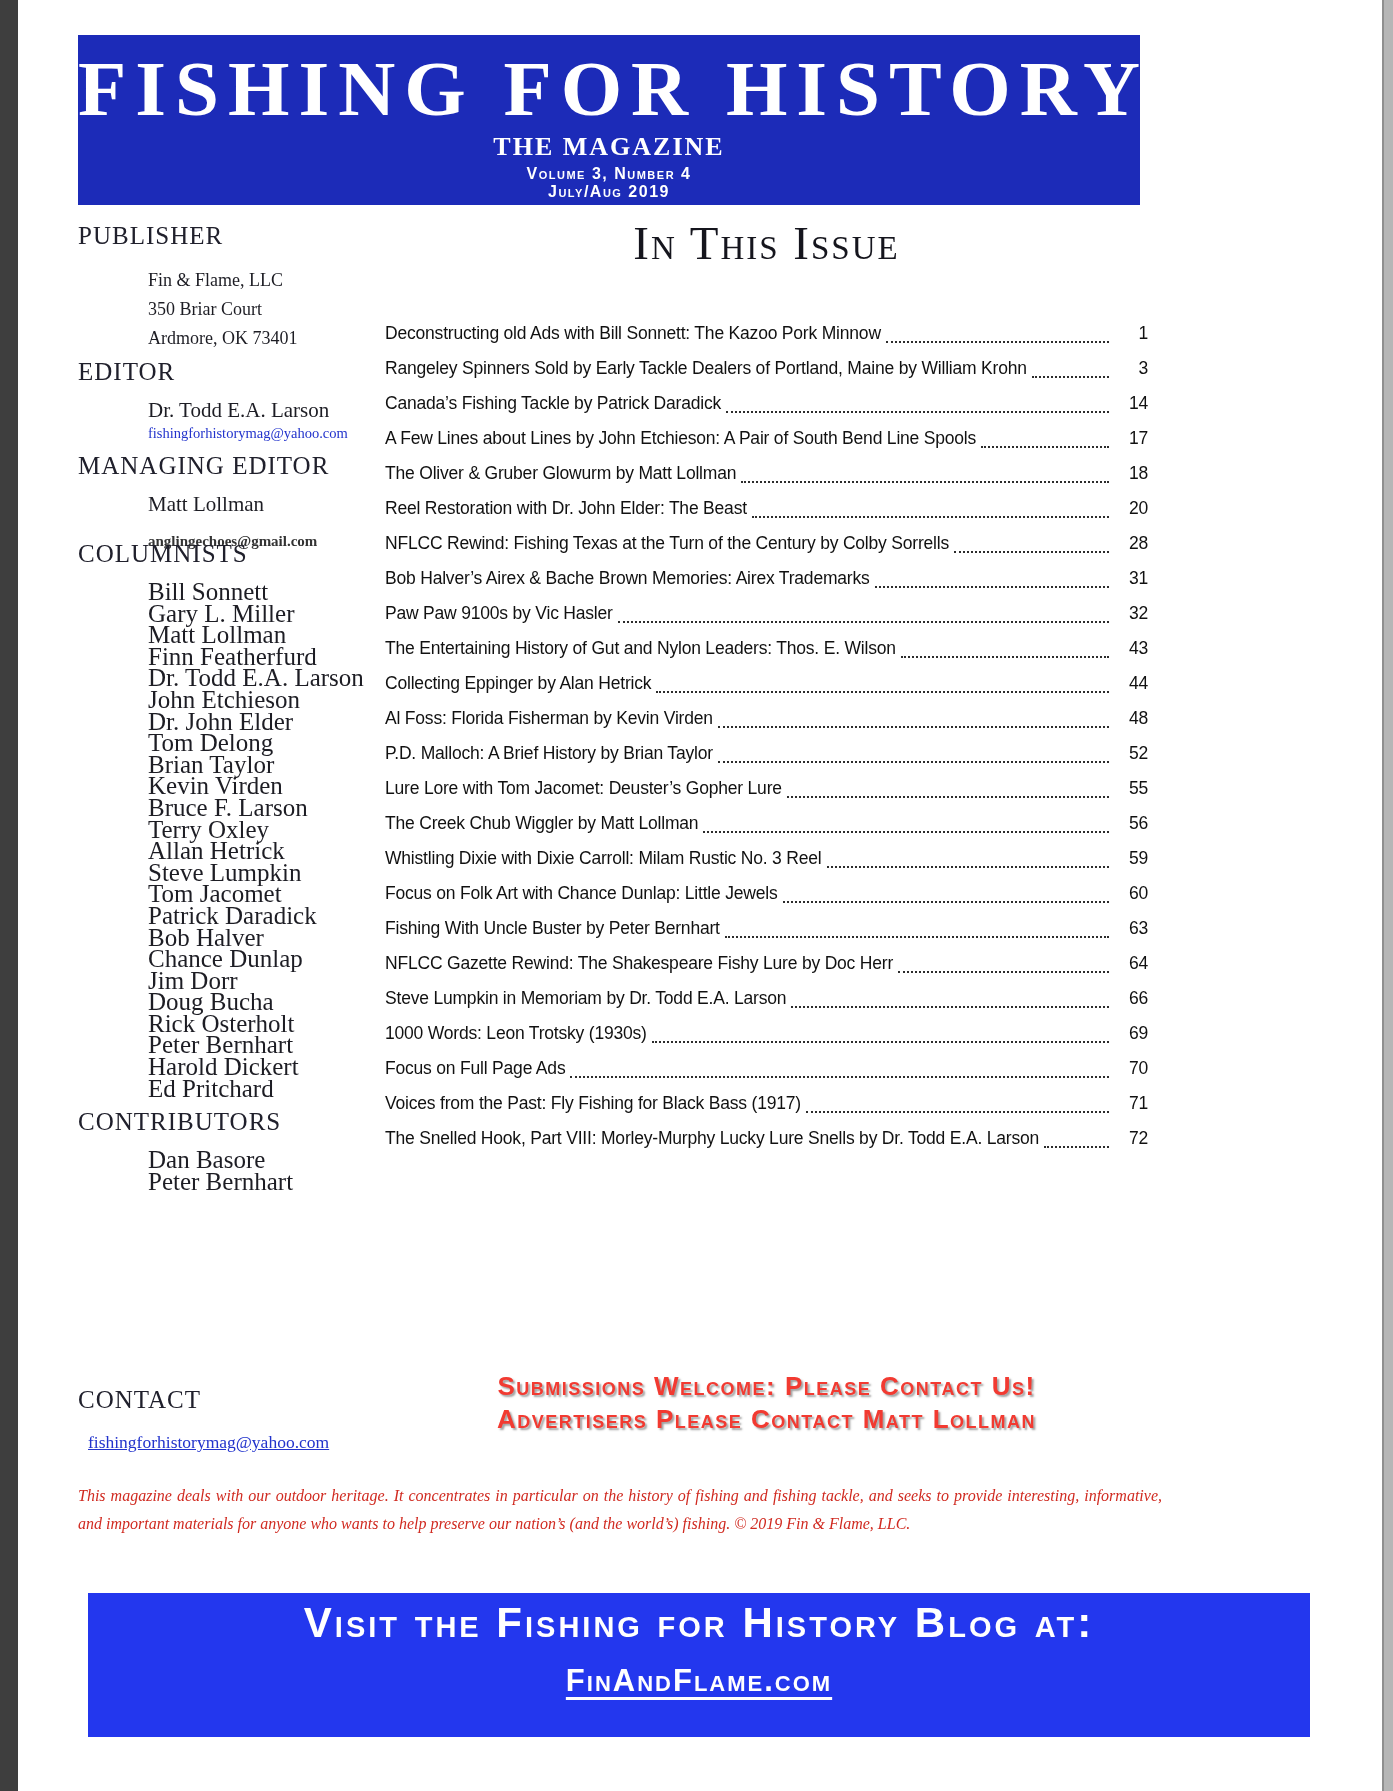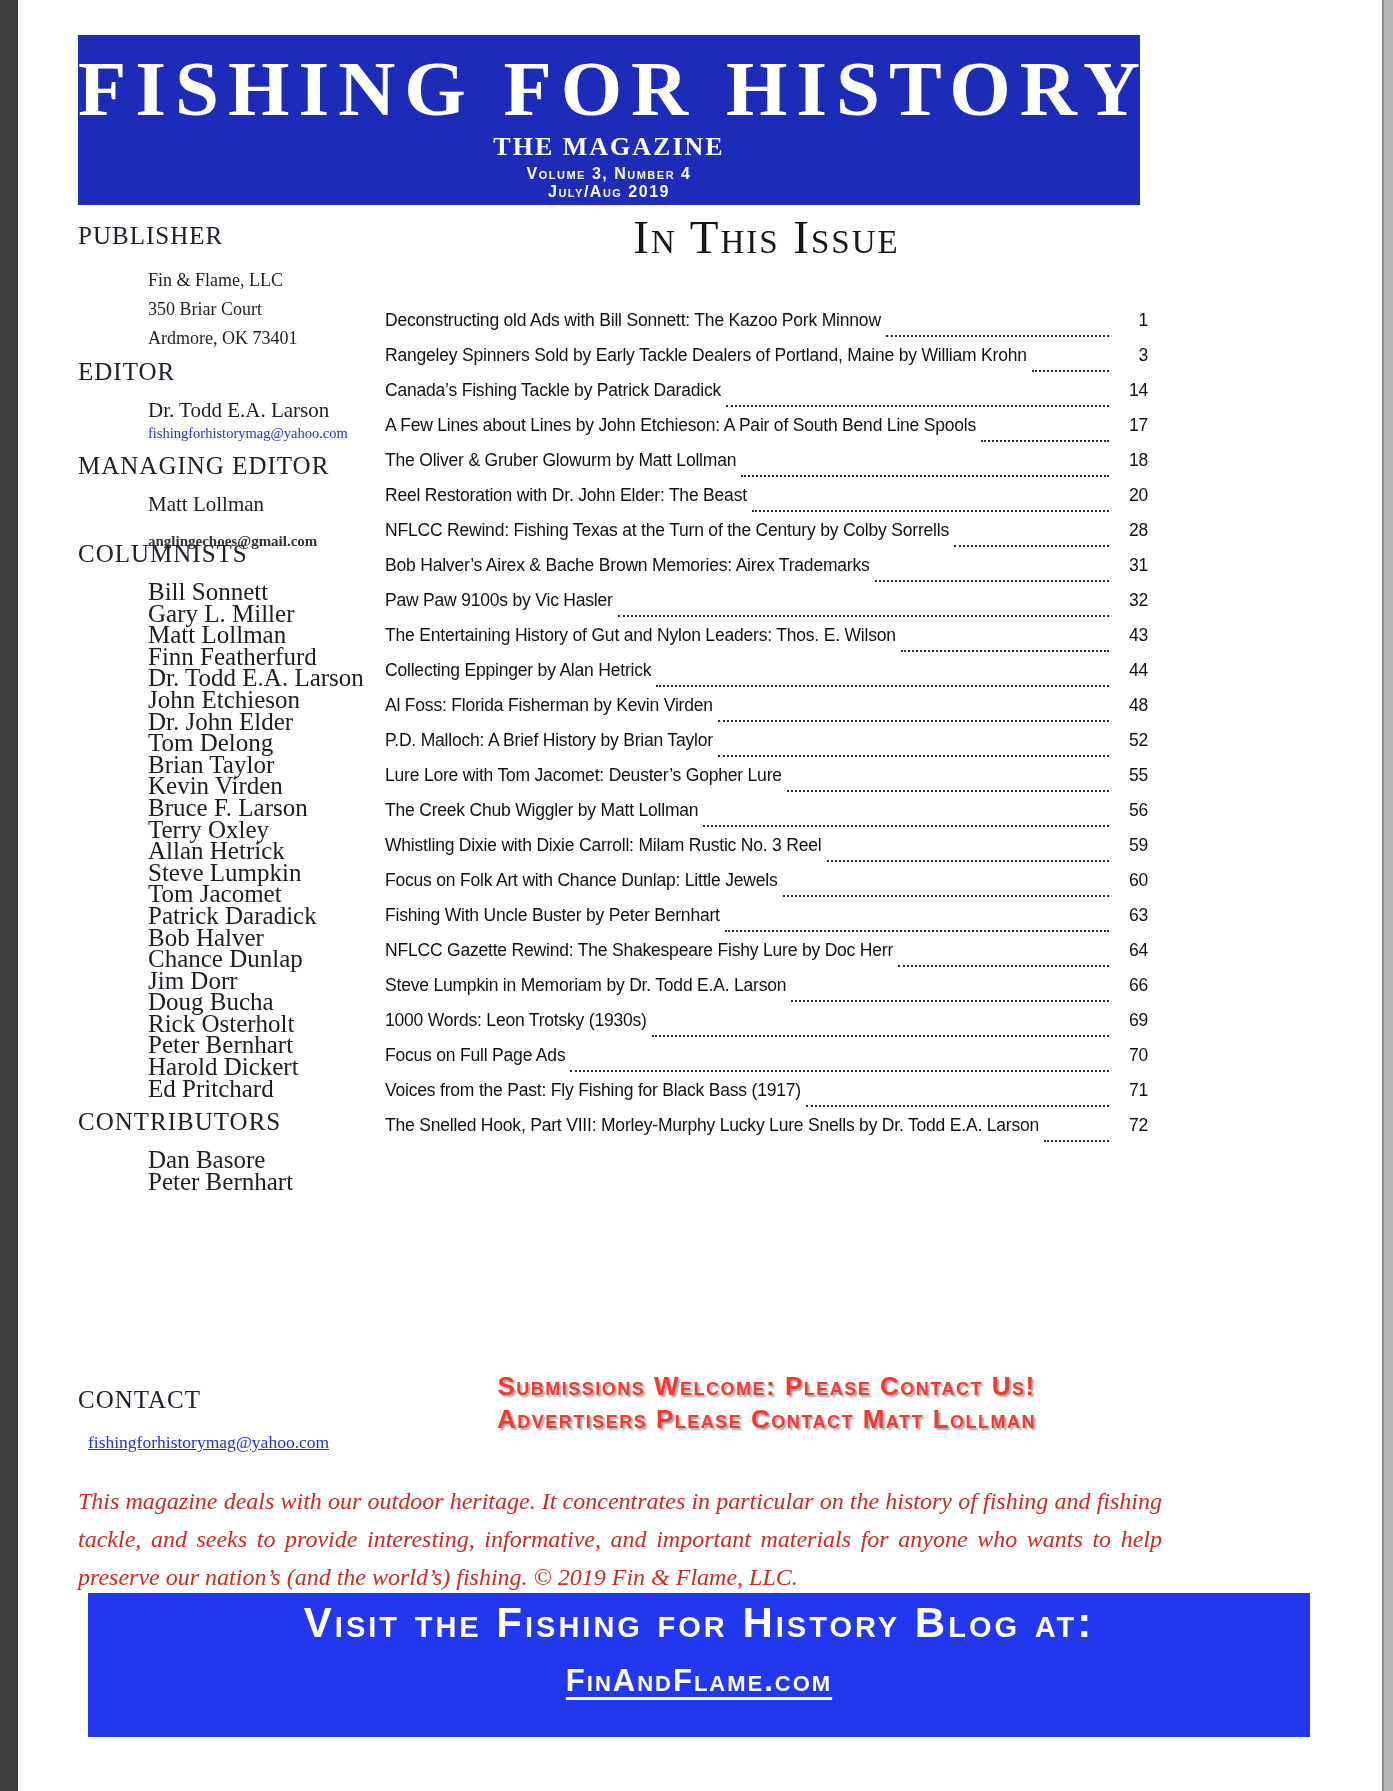--- a/index.html
+++ b/index.html
@@ -37,38 +37,38 @@
   .indent{margin-left:70px;}
   .pub-lines{margin-top:16px;font-size:18px;line-height:29px;}
   .person-name{margin-top:12px;font-size:21px;}
   .email-blue{font-size:14.5px;color:var(--link-blue);text-decoration:none;display:inline-block;margin-top:2px;}
   .email-dark{font-size:15px;color:#333;margin-top:16px;font-weight:bold;font-family:"Liberation Serif",serif;}
   .name-list{margin-top:13px;font-size:25px;line-height:21.6px;list-style:none;}
   .contact-email{margin-left:10px;margin-top:18px;font-size:17.5px;color:var(--link-blue);
              text-decoration:underline;display:inline-block;}
 
   
-  .toc{position:absolute;left:385px;top:210px;width:763px;}
+  .toc{position:absolute;left:385px;top:216px;width:763px;}
   .toc-head{text-align:center;font-variant:small-caps;font-size:47px;letter-spacing:2px;
             font-weight:normal;color:#15151d;}
   .toc-list{margin-top:46px;}
-  .toc-row{display:flex;align-items:flex-start;height:35px;
+  .toc-row{display:flex;align-items:center;height:35px;
            font-family:"Liberation Sans",sans-serif;font-size:17.5px;letter-spacing:-0.2px;color:#111;}
   .toc-title{white-space:nowrap;}
   .dots{flex:1;min-width:12px;border-bottom:2.4px dotted #2c2c2c;margin:0 5px;align-self:flex-end;
         position:relative;bottom:8px;}
   .toc-page{width:34px;text-align:right;}
 
   
   .submissions{position:absolute;left:385px;top:1370px;width:763px;text-align:center;
            font-family:"Liberation Sans",sans-serif;font-weight:bold;font-variant:small-caps;
            font-size:26px;line-height:33px;letter-spacing:1.5px;color:var(--alert-red);
            text-shadow:2px 2px 2px rgba(110,110,110,0.65);}
   .description{position:absolute;left:78px;top:1482px;width:1084px;color:var(--body-red);
-           font-style:italic;font-size:24px;line-height:38px;text-align:justify;}
+           font-style:italic;font-size:16px;line-height:28px;text-align:justify;}
 
   
   .footer-banner{position:absolute;left:88px;top:1593px;width:1222px;height:144px;
            background:var(--footer-blue);color:#fff;text-align:center;
            font-family:"Liberation Sans",sans-serif;}
   .visit-line{font-weight:bold;font-variant:small-caps;font-size:42px;letter-spacing:3px;
            margin-top:6px;white-space:nowrap;}
   .blog-url{display:inline-block;margin-top:16px;font-weight:bold;font-variant:small-caps;
            font-size:31px;letter-spacing:2px;color:#fff;text-decoration:underline;text-underline-offset:6px;}
 </style>

